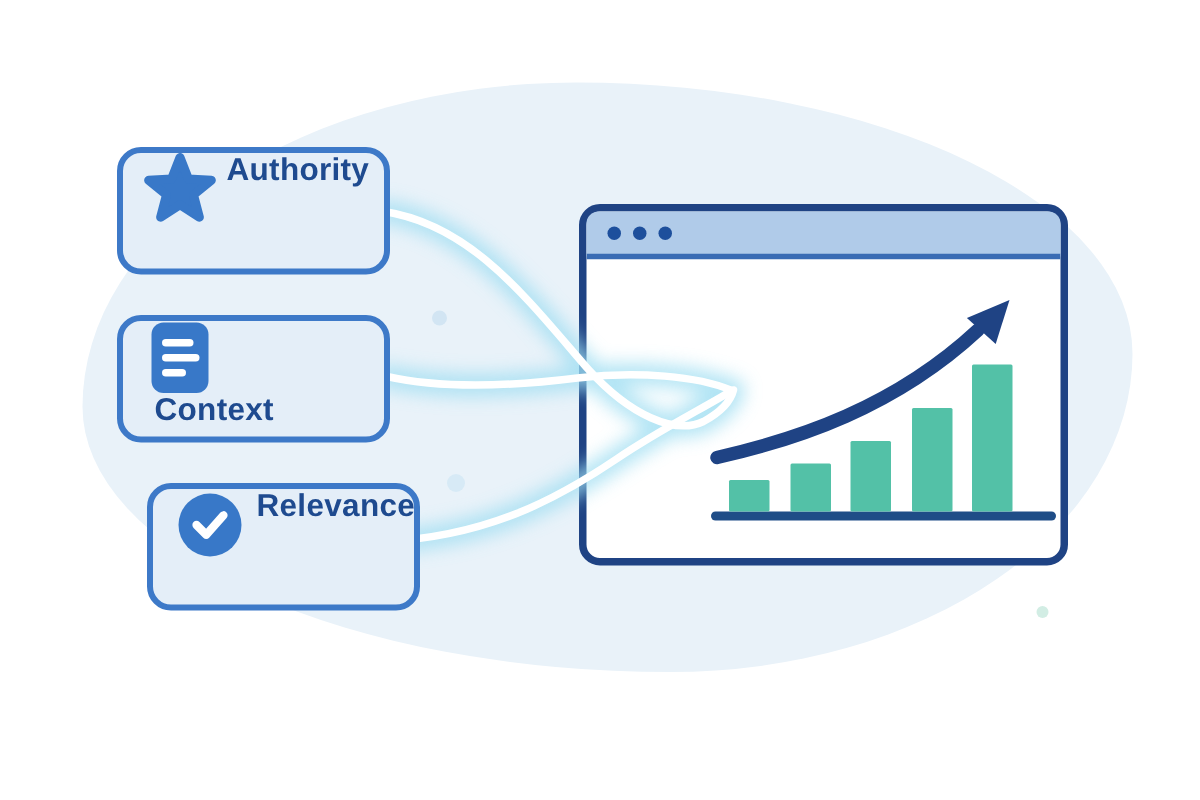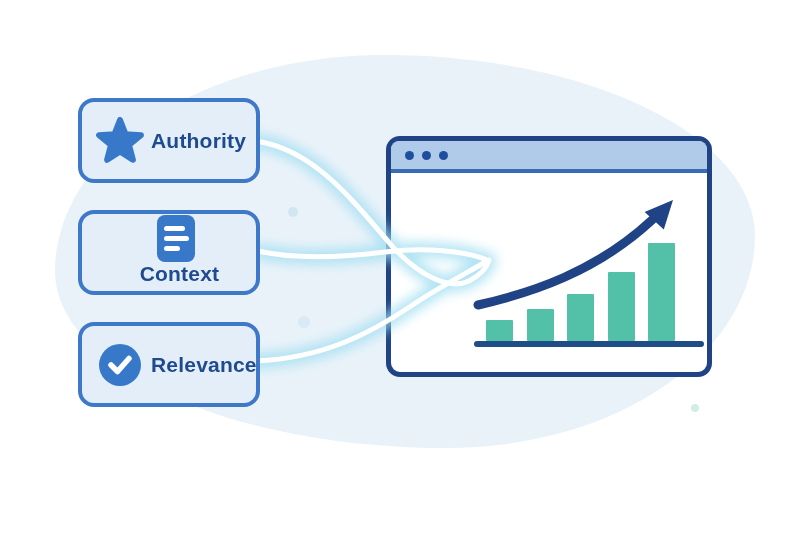--- a/index.html
+++ b/index.html
@@ -27,22 +27,22 @@
   .bar-group{position:absolute;left:95px;bottom:31px;display:flex;align-items:flex-end;gap:13.5px;}
   .bar{width:27px;border-radius:1px;}
   .trend-svg{position:absolute;left:0;top:0;width:316px;height:231px;}
 
   
   .glow-svg{position:absolute;left:0;top:0;width:800px;height:533px;z-index:3;pointer-events:none;}
 
   
   .card{position:absolute;left:78px;width:182px;height:85px;box-sizing:border-box;
         background:#e4eef8;border:4px solid #3d79c8;border-radius:16px;
-        display:flex;align-items:center;padding-left:14px;z-index:4;}
-  .card-1{top:98px;}  .card-2{top:210px;flex-direction:column;}  .card-3{top:322px;}
+        display:flex;padding-left:14px;z-index:4;}
+  .card-1{top:98px;}  .card-2{top:210px;flex-direction:column;}  .card-3{top:322px;margin-left:20px;}
   .icon-box{width:48px;height:48px;display:flex;align-items:center;justify-content:center;flex:0 0 48px;}
   .card-label{margin-left:7px;font-size:21px;font-weight:bold;color:#1e4a8f;letter-spacing:.2px;}
 
   .doc-icon{width:38px;height:47px;background:#3878c8;border-radius:8px;position:relative;}
   .doc-line{position:absolute;left:7px;height:5px;border-radius:2.5px;background:#ffffff;}
   .doc-line-1{top:11px;width:21px;}
   .doc-line-2{top:21px;width:25px;}
   .doc-line-3{top:31px;width:16px;}
 </style>
 </head>

